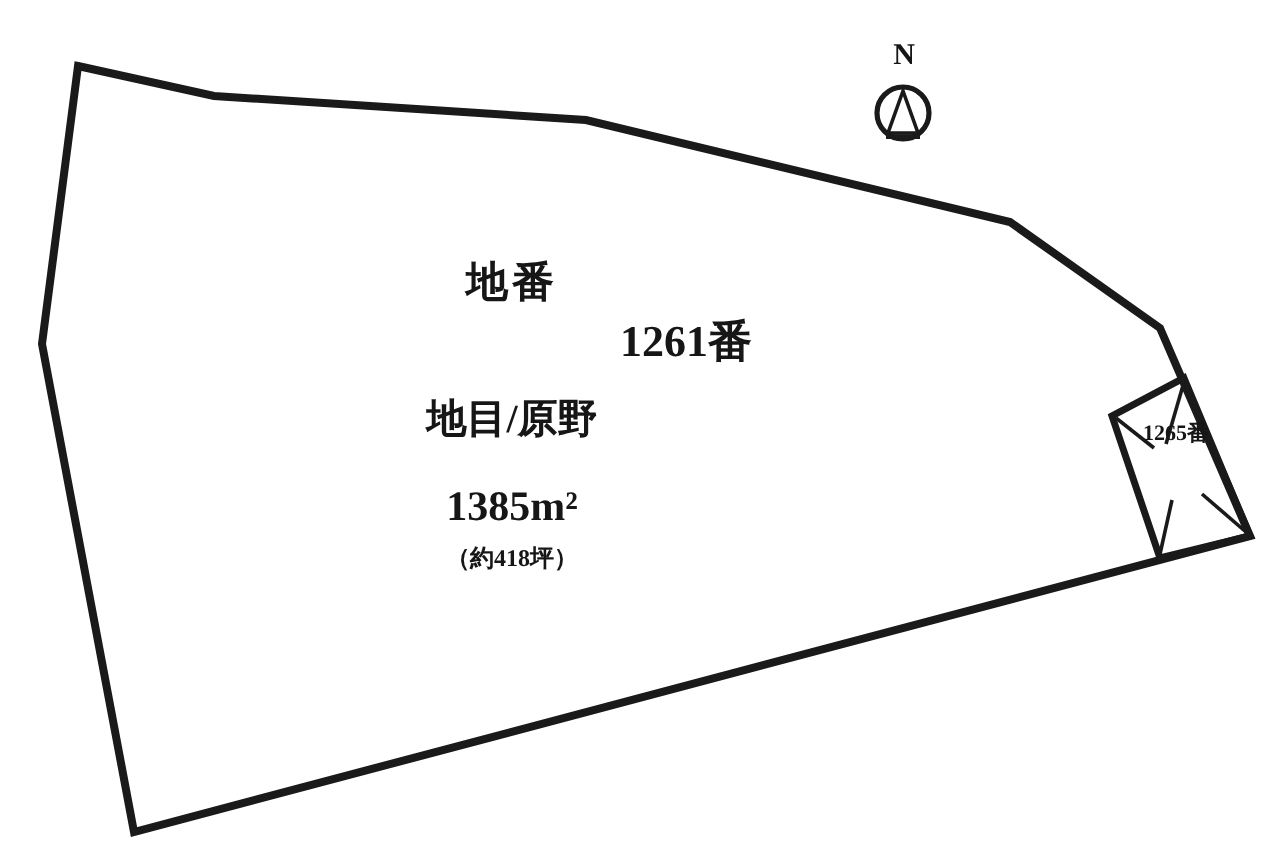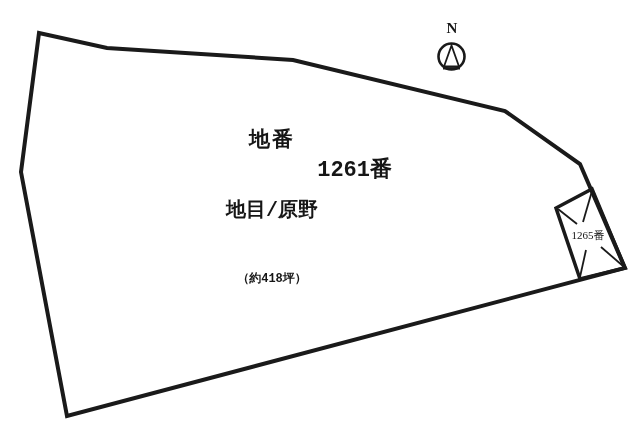--- a/index.html
+++ b/index.html
@@ -22,31 +22,30 @@
   }
   .label {
     position: absolute;
     color: #161616;
     font-weight: 600;
     text-align: center;
     line-height: 1.05;
     white-space: nowrap;
   }
   .center-line {
-    left: 152px;
+    left: 136px;
     width: 240px;
-    font-family: Liberation Mono, monospace;
   }
   .lot-title    { top: 130px; font-size: 21px; letter-spacing: 2px; }
   .lot-number   { top: 159px; font-size: 22px; text-align: right; }
   .land-cat     { top: 200px; font-size: 20px; }
   .area-sqm     { top: 242px; font-size: 21px; }
   .area-tsubo   { top: 273px; font-size: 12px; }
   .north-label  { left: 440px; top: 21px; width: 24px; font-size: 15px; font-weight: 700; }
-  .subparcel-label { left: 561px; top: 230px; width: 54px; font-size: 11px; font-weight: 400; }
+  .subparcel-label { left: 561px; top: 212px; width: 54px; font-size: 11px; font-weight: 700; }
 </style>
 </head>
 <body>
 
 <div class="stage">
 
   <svg width="640" height="433" viewBox="0 0 640 433">
 
     <polygon points="39,33 107,48 293,60 505,111 580,164 625,268 67,416 21,172" fill="none" stroke="#1a1a1a" stroke-width="4" stroke-linejoin="miter"></polygon>
 
@@ -62,17 +61,18 @@
       <polygon points="451.5,45.5 444,66.5 459,66.5" fill="none" stroke="#1a1a1a" stroke-width="1.8" stroke-linejoin="miter"></polygon>
       <line x1="443" y1="68.3" x2="460" y2="68.3" stroke="#1a1a1a" stroke-width="2.4"></line>
     </g>
   </svg>
 
   <div class="label north-label">N</div>
 
   <div class="label center-line lot-title">地番</div>
   <div class="label center-line lot-number">1261番</div>
   <div class="label center-line land-cat">地目/原野</div>
+  <div class="label center-line area-sqm">1385m²</div>
   <div class="label center-line area-tsubo">（約418坪）</div>
 
   <div class="label subparcel-label">1265番</div>
 
 </div>
 
 </body></html>

